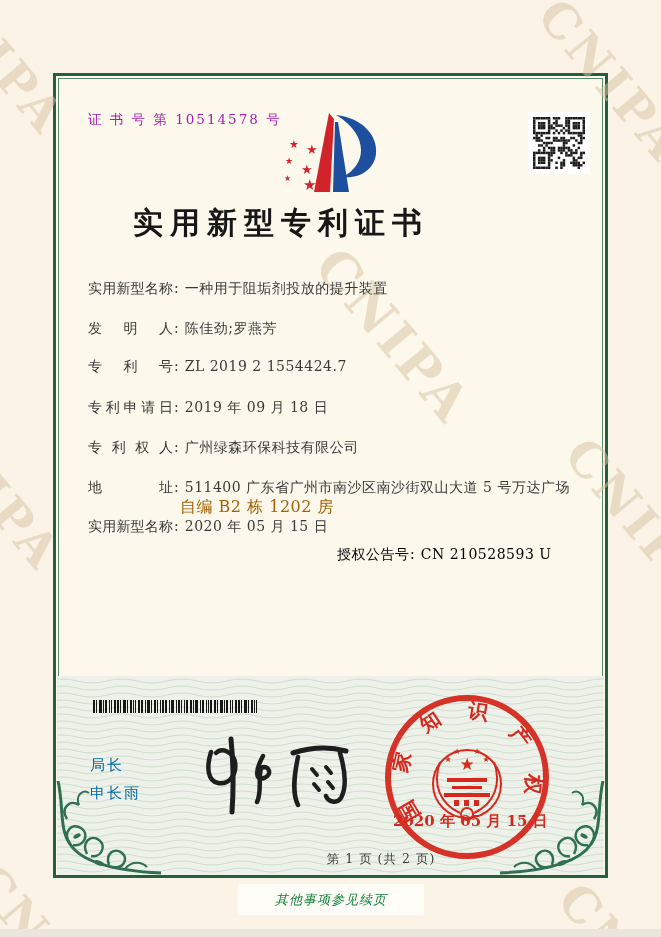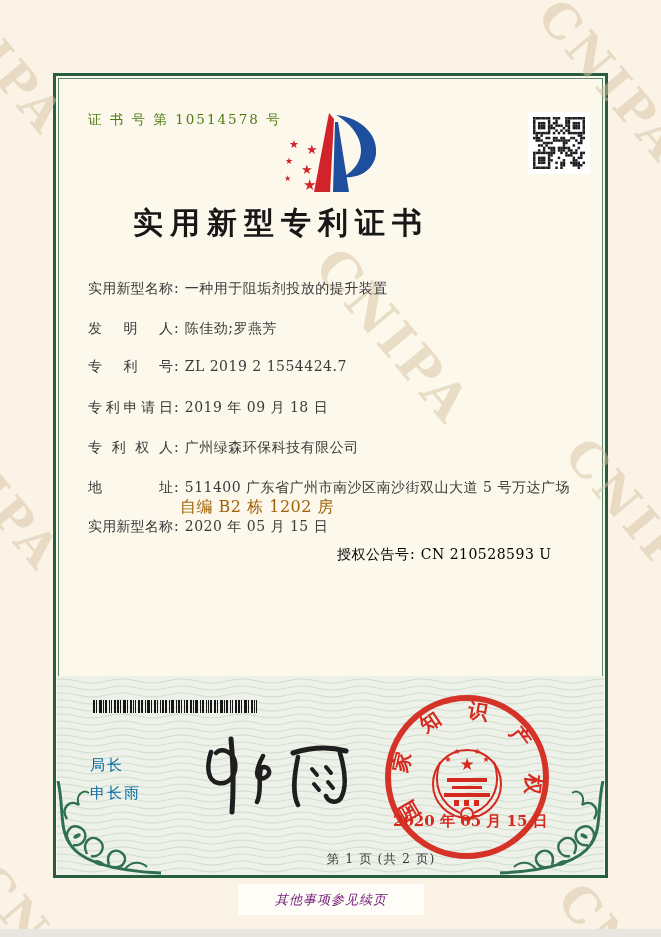--- a/index.html
+++ b/index.html
@@ -13,21 +13,21 @@
       font-size:48px;letter-spacing:4px;color:rgba(214,193,160,.5);
       transform-origin:left top;transform:rotate(50deg);white-space:nowrap;user-select:none;}
 
   
   .frame{position:absolute;left:53px;top:73px;width:555px;height:805px;
          box-sizing:border-box;border:3px solid #275e40;background:#fcf8ec;z-index:1;}
   .frame-inner{position:absolute;left:2px;top:2px;right:2px;bottom:2px;
                border:1px solid #58876c;}
 
   .certno{position:absolute;left:88px;top:111px;z-index:4;font-size:13.5px;
-          letter-spacing:2px;color:#4d7c0f;}
+          letter-spacing:2px;color:#a21caf;}
 
   .title{position:absolute;left:53px;top:203px;width:456px;z-index:4;text-align:center;
          font-size:30px;font-weight:700;letter-spacing:7px;color:#171717;}
 
   .qrwrap{position:absolute;left:528px;top:112px;width:62px;height:62px;background:#fff;z-index:4;}
   .qrwrap svg{position:absolute;left:5px;top:5px;}
 
   .row{position:absolute;left:88px;z-index:4;display:flex;align-items:flex-start;
        font-size:14px;color:#3a3a3a;white-space:nowrap;justify-content:flex-end;}
   .flabel{display:inline-block;width:85px;text-align:justify;text-align-last:justify;letter-spacing:0;}
@@ -53,21 +53,21 @@
 
   .seal{position:absolute;left:382px;top:692px;z-index:6;}
   .sealdate{position:absolute;left:393px;top:812px;width:148px;z-index:7;text-align:center;
             font-size:15px;color:#d5281e;font-weight:700;white-space:nowrap;}
 
   .pageinfo{position:absolute;left:53px;top:851px;width:656px;z-index:5;text-align:center;
             font-size:12.5px;color:#3c3c3c;letter-spacing:1px;}
 
   .notestrip{position:absolute;left:238px;top:884px;width:186px;height:31px;background:#fffdf8;z-index:4;}
   .note{position:absolute;left:238px;top:891px;width:186px;z-index:5;text-align:center;
-        font-size:13px;font-style:italic;color:#701a75;letter-spacing:1px;}
+        font-size:13px;font-style:italic;color:#15803d;letter-spacing:1px;}
 
   .ornament{position:absolute;z-index:5;}
   .ornament.right{transform:scaleX(-1);}
 
   .bottombar{position:absolute;left:0;top:929px;width:661px;height:8px;background:#e9e6e0;z-index:8;}
 </style>
 </head>
 <body>
 
 <div class="page">

